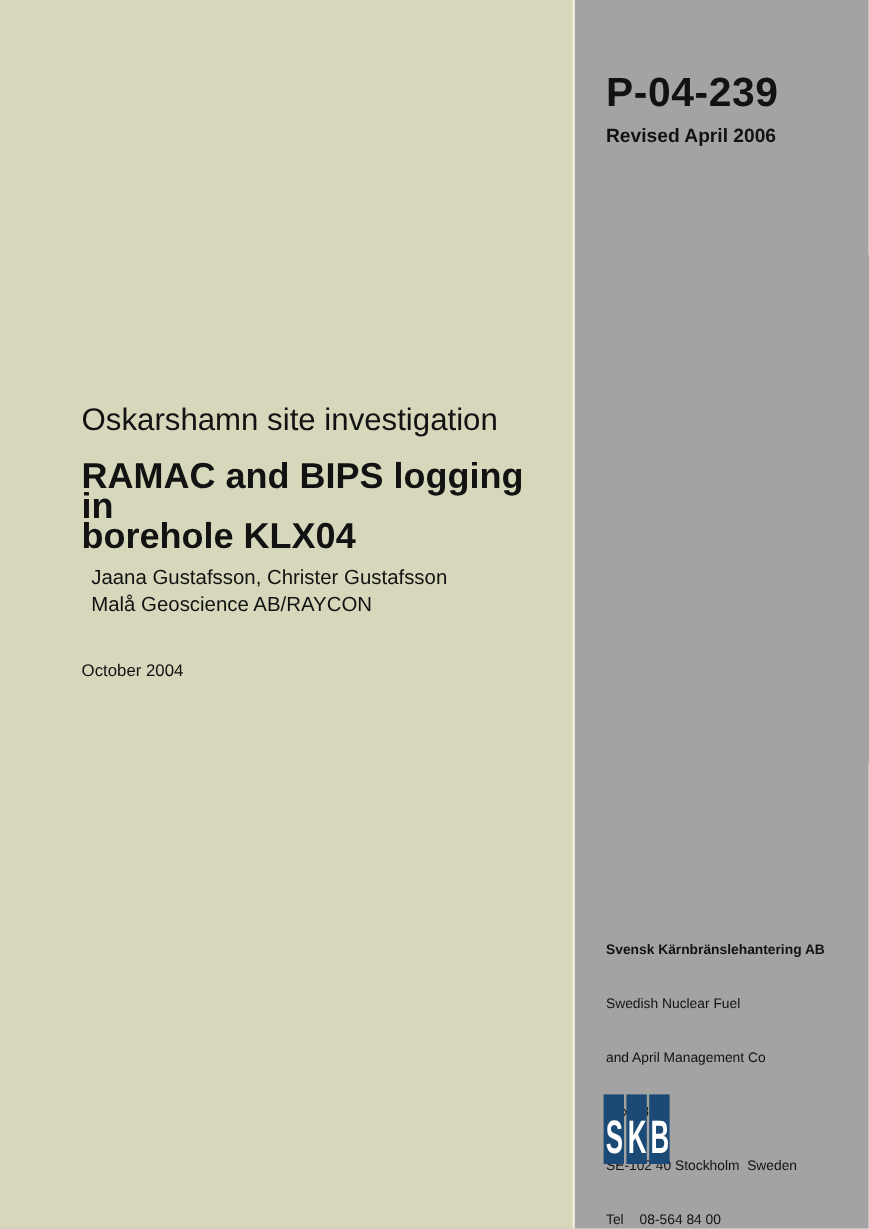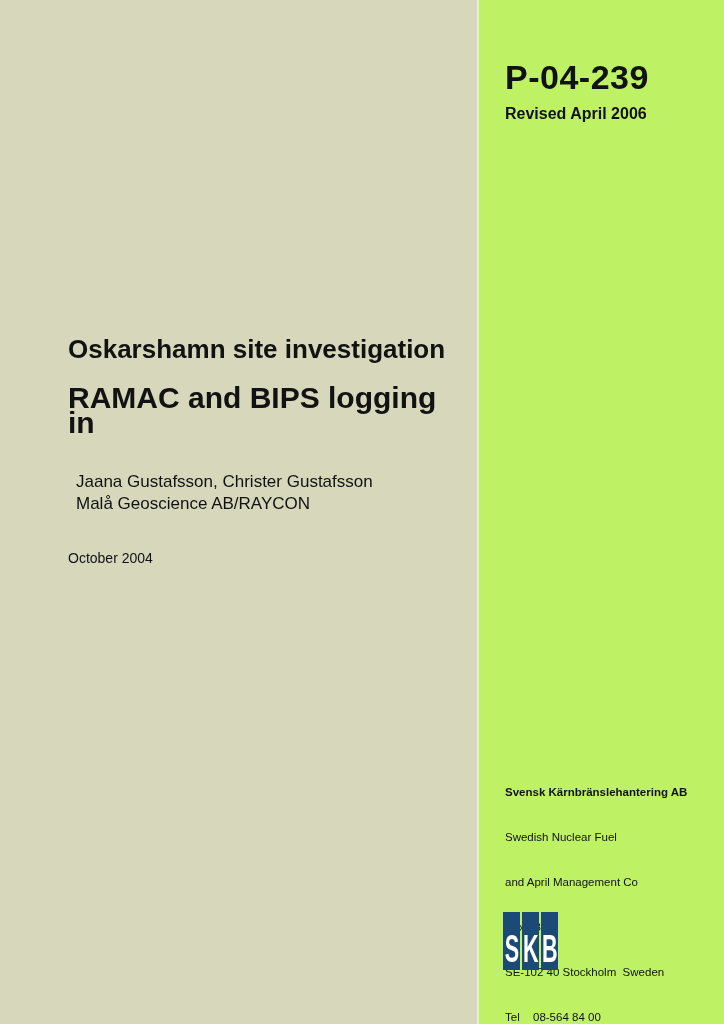--- a/index.html
+++ b/index.html
@@ -1,20 +1,20 @@
 <!DOCTYPE html>
 <html><head>
 <meta charset="utf-8">
 <style>
   html, body { margin: 0; padding: 0; background: #ffffff; }
   .page {
     position: relative;
     width: 724px;
     height: 1024px;
-    background: #bef264;
+    background: #a3a3a3;
     overflow: hidden;
     font-family: "Liberation Sans", sans-serif;
     color: #121212;
   }
   .panel {
     position: absolute;
     left: 0; top: 0;
     width: 477px;
     height: 1024px;
     border-right: 2px solid #eceedb;
@@ -32,21 +32,21 @@
     font-size: 16px;
     font-weight: bold;
   }
   .title-block {
     position: absolute;
     left: 68px; top: 336px;
     width: 390px;
   }
   .project-title {
     font-size: 26px;
-    font-weight: bold;
+    font-weight: normal;
     line-height: 26px;
     margin: 0 0 23px 0;
   }
   .report-title {
     font-size: 30px;
     font-weight: bold;
     line-height: 25px;
     margin: 0;
   }
   .authors {
@@ -100,20 +100,21 @@
 
   <div class="panel" style="background: rgb(214, 215, 187); border-right-color: rgb(236, 238, 219);"></div>
 
   <div class="report-number">P-04-239</div>
   <div class="revision">Revised April 2006</div>
 
   <div class="title-block">
     <div class="project-title">Oskarshamn site investigation</div>
     <div class="report-title">
       <div>RAMAC and BIPS logging in</div>
+      <div>borehole KLX04</div>
     </div>
   </div>
 
   <div class="authors">
     <div>Jaana Gustafsson, Christer Gustafsson</div>
     <div>Malå Geoscience AB/RAYCON</div>
   </div>
 
   <div class="date">October 2004</div>
 

